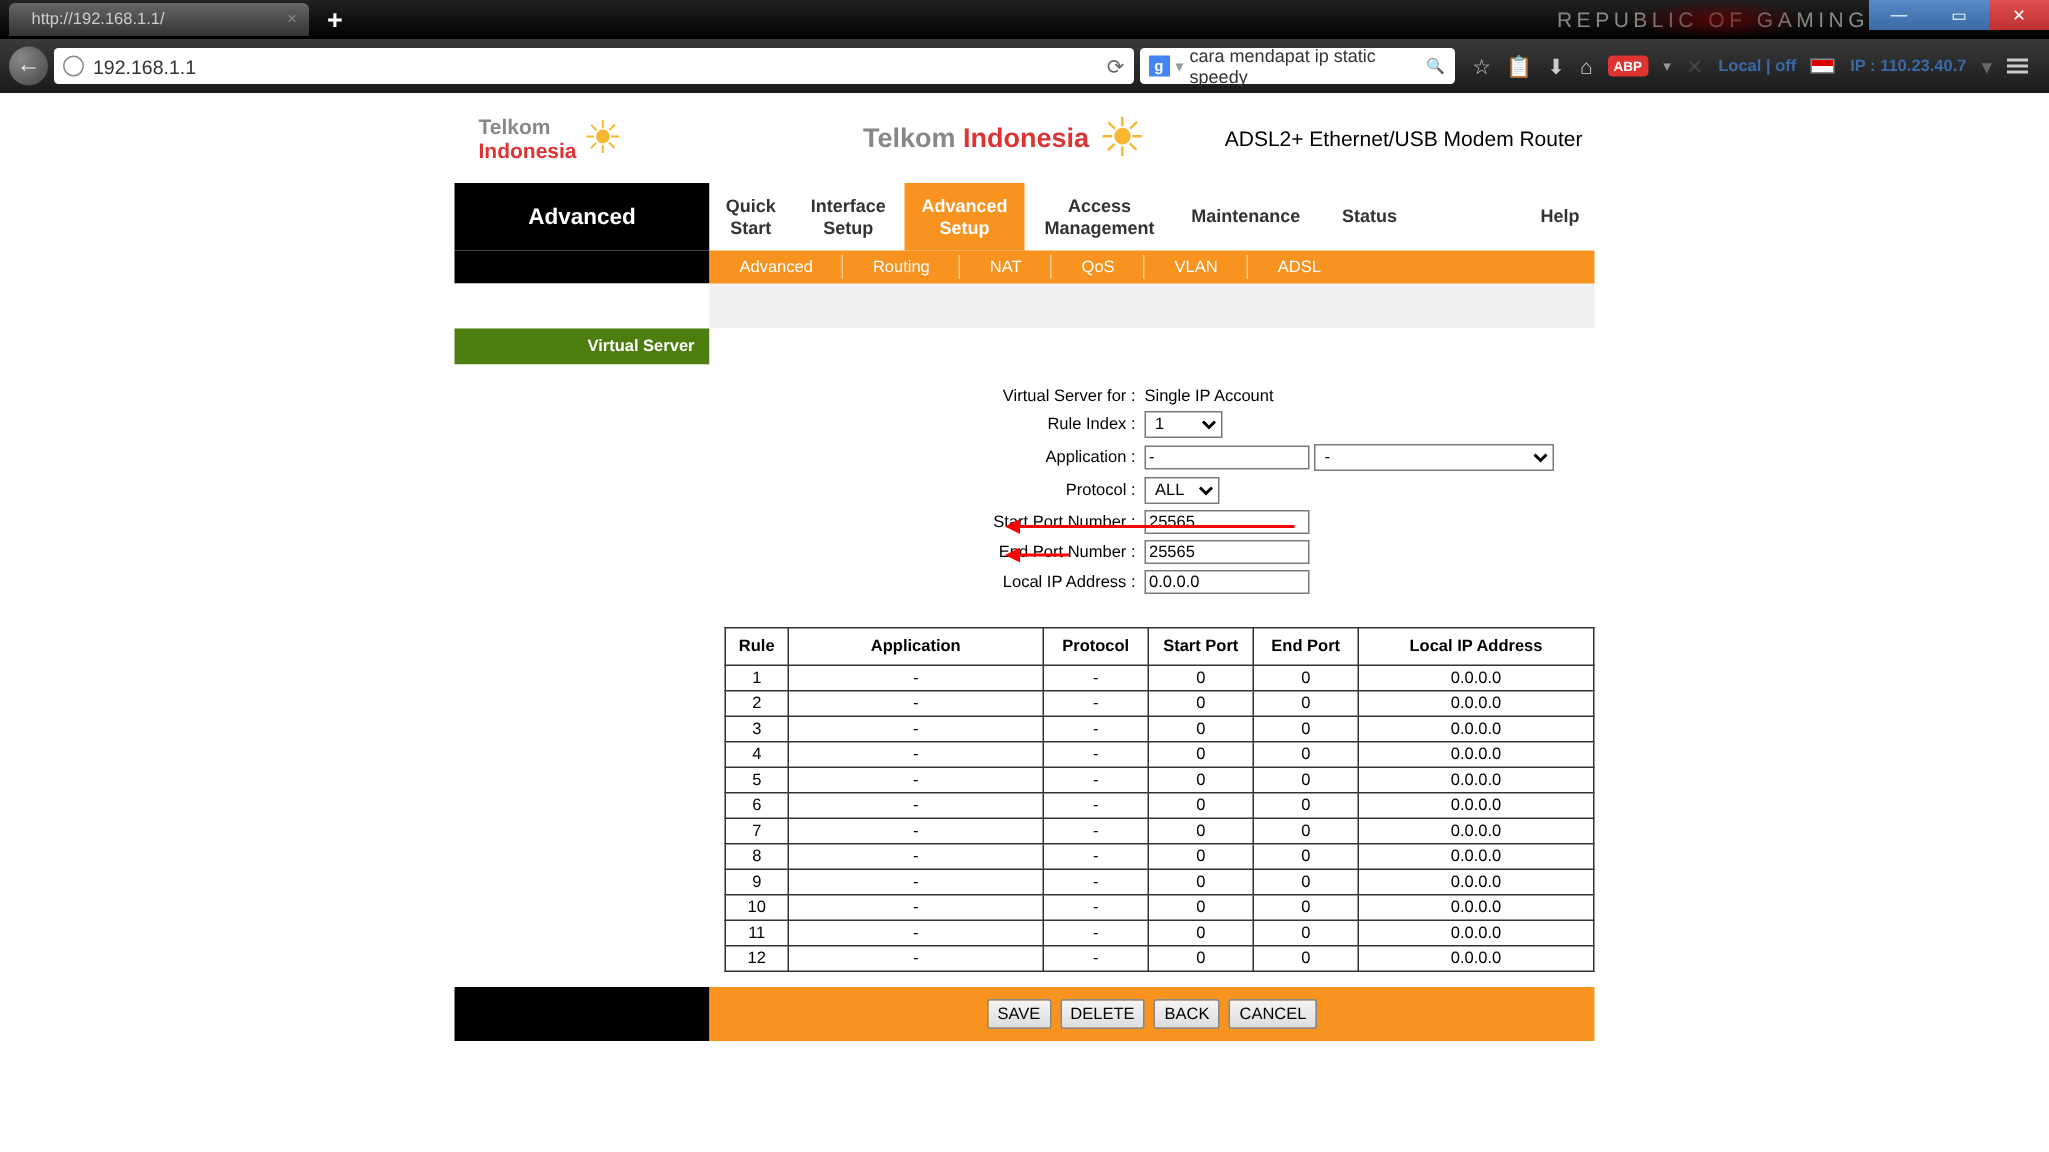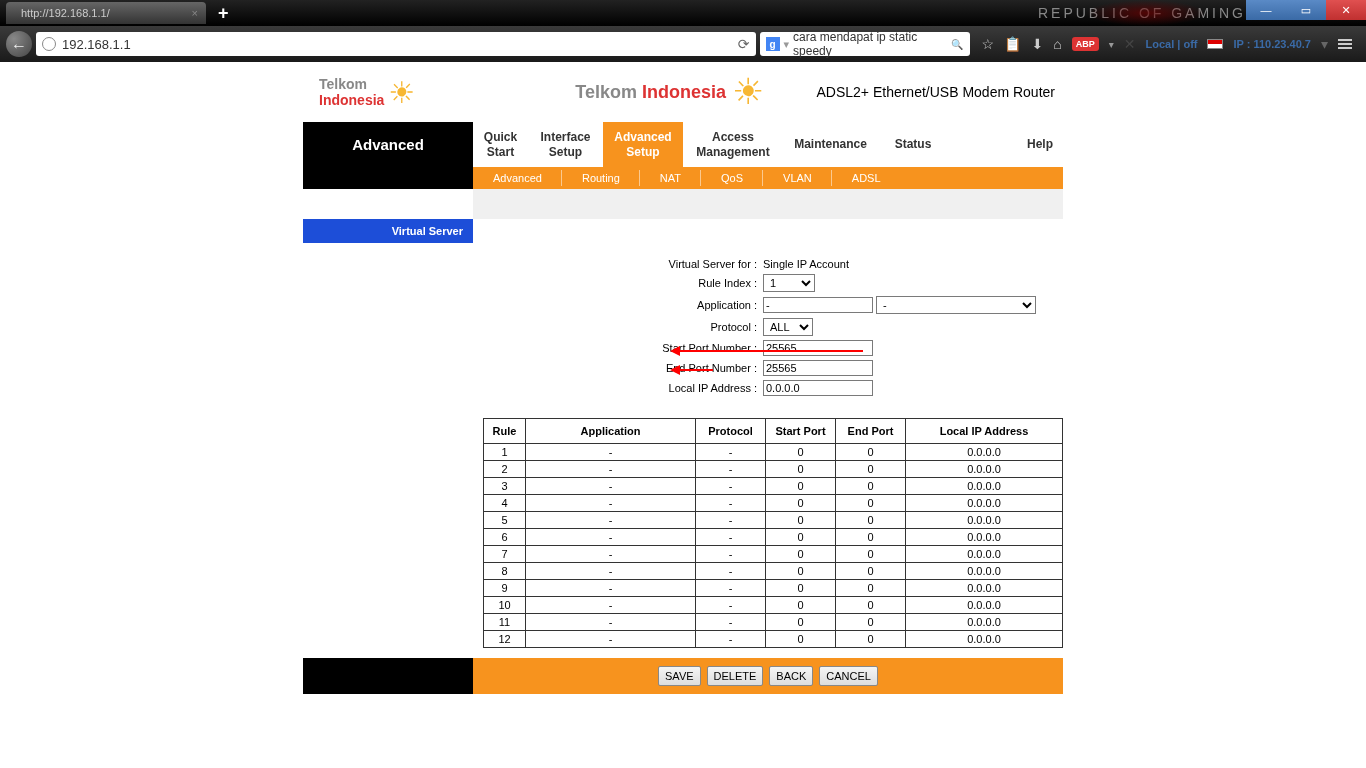--- a/index.html
+++ b/index.html
@@ -61,21 +61,21 @@
   .subtabs .bar{ flex:1; background:#f7931e; display:flex; height:22px;}
   .bar > div{ padding:0 20px; color:#fff; font-size:11px; display:flex; align-items:center; position:relative; cursor:pointer;}
   .bar > div::after{ content:""; position:absolute; right:0; top:3px; bottom:3px; width:1px; background:rgba(255,255,255,0.5);}
   .bar > div:last-child::after{display:none;}
   .bar .nat{ color:#fff; font-weight:normal;}
 
   .spacer{ height:30px; background:#f0f0f0; display:flex;}
   .spacer .l{width:170px; background:#fff;}
   
   .section-head{ display:flex;}
-  .section-head .side{ width:170px; background:#1d4ed8; color:#fff; font-weight:bold; font-size:11px; display:flex; align-items:center; justify-content:flex-end; padding:6px 10px;}
+  .section-head .side{ width:170px; background:#4d7c0f; color:#fff; font-weight:bold; font-size:11px; display:flex; align-items:center; justify-content:flex-end; padding:6px 10px;}
   .section-head .fill{ flex:1; background:#fff;}
   
   .form-area{ display:flex;}
   .form-area .side{ width:170px; background:#fff;}
   .form-area .fields{ flex:1; padding:15px 0 8px 0;}
   .field-row{ display:flex; align-items:center; margin-bottom:4px; font-size:11px;}
   .field-row label{ width:290px; text-align:right; padding-right:6px;}
   .field-row select, .field-row input[type=text]{ font-size:11px; padding:1px 2px; border:1px solid #7a7a7a; background:#fff;}
   .field-row input[type=text]{ width:110px;}
   .field-row select{ min-width:40px;}

